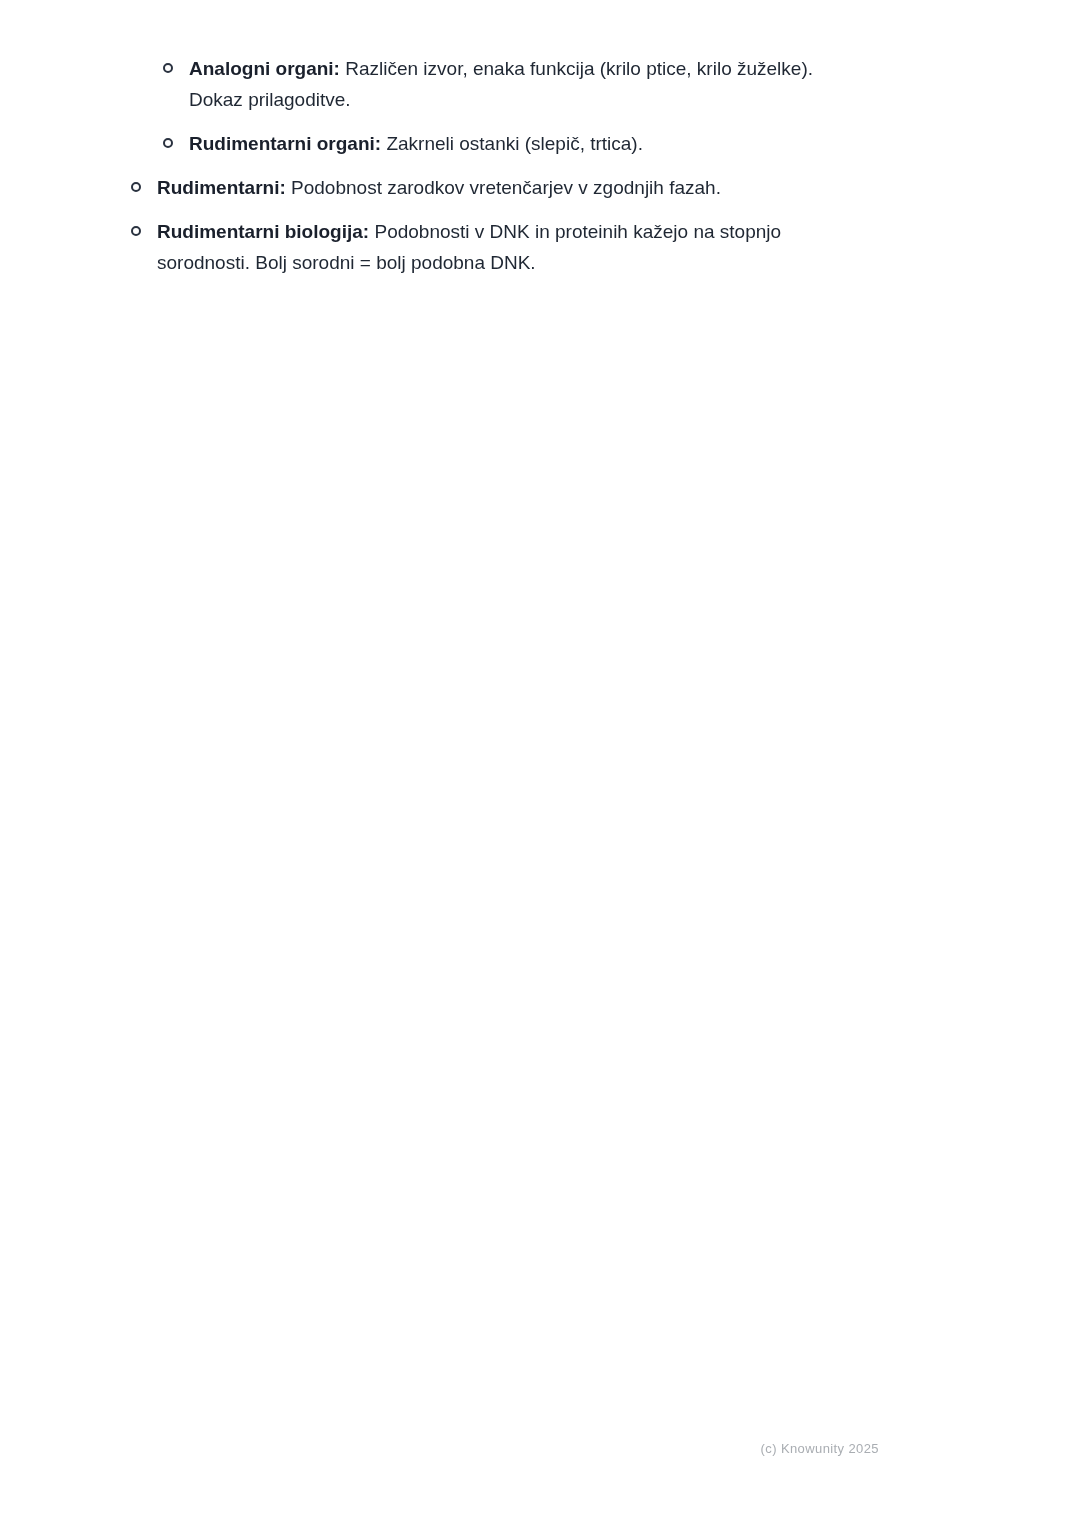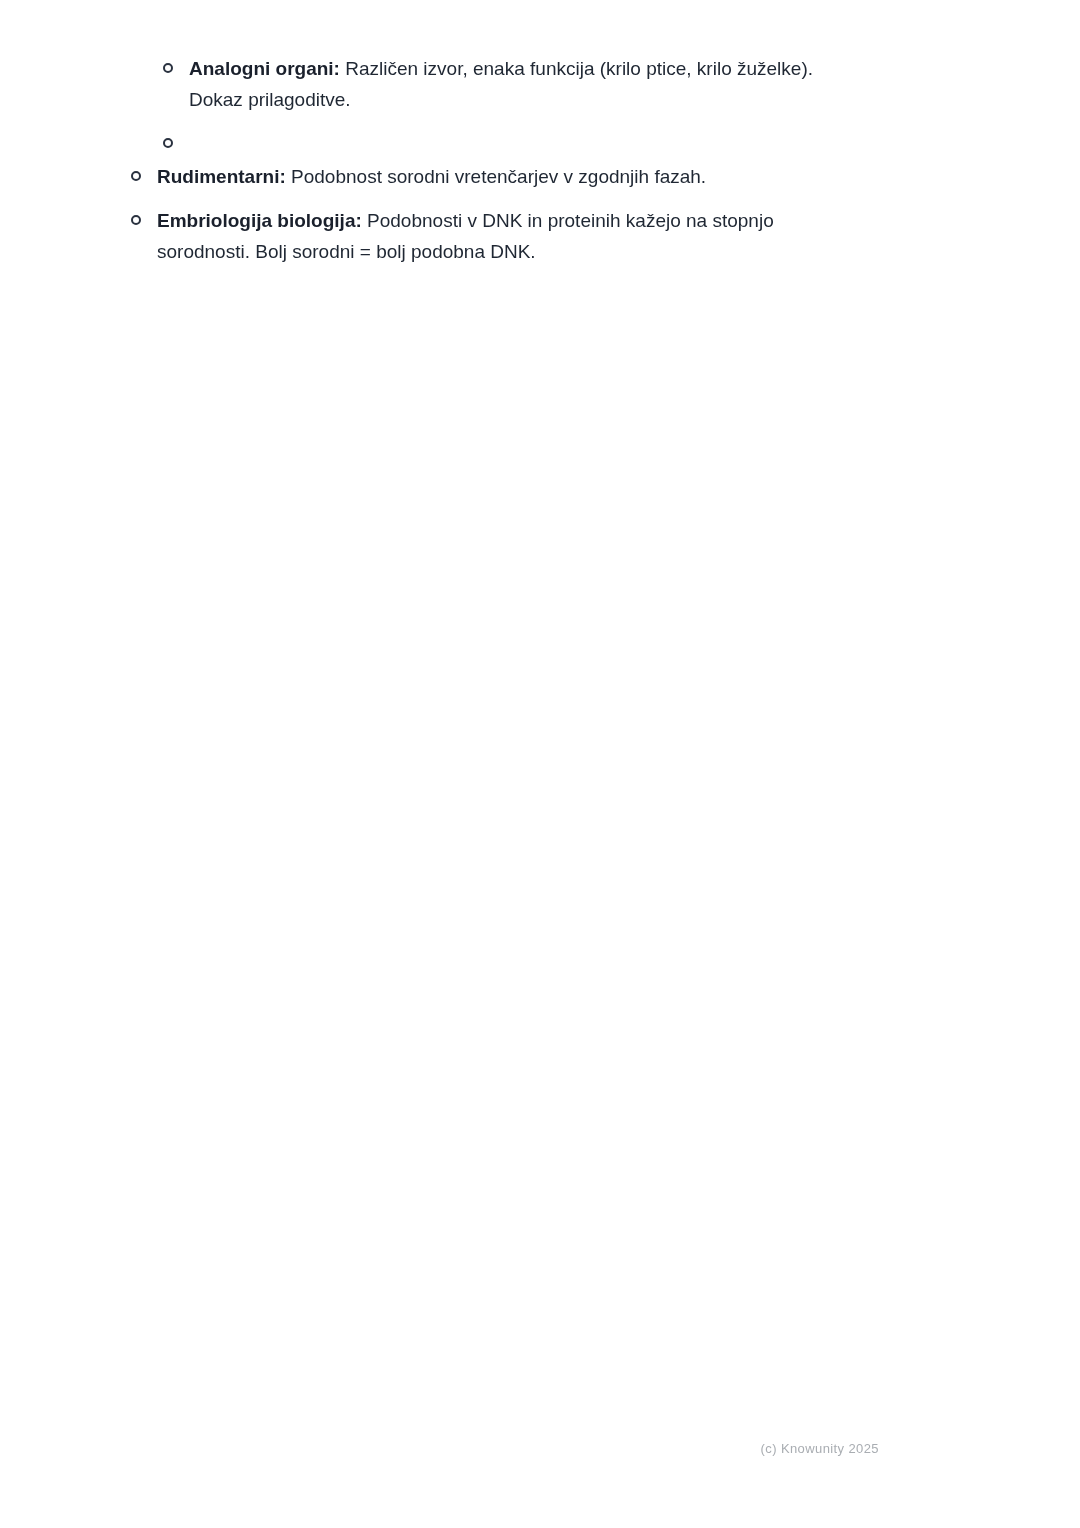--- a/index.html
+++ b/index.html
@@ -96,31 +96,32 @@
 
   <div class="doc">
 
     <ul class="notes sub-list">
       <li>
         <span class="bullet"></span>
         <span class="li-text"><b>Analogni organi:</b> <span>Različen izvor, enaka funkcija (krilo ptice, krilo žuželke). Dokaz prilagoditve.</span></span>
       </li>
       <li>
         <span class="bullet"></span>
+        <span class="li-text"><b>Rudimentarni organi:</b> <span>Zakrneli ostanki (slepič, trtica).</span></span>
       </li>
     </ul>
 
     <ul class="notes main-list">
       <li>
         <span class="bullet"></span>
-        <span class="li-text"><b>Rudimentarni:</b> <span>Podobnost sorodni vretenčarjev v zgodnjih fazah.</span></span>
+        <span class="li-text"><b>Rudimentarni:</b> <span>Podobnost zarodkov vretenčarjev v zgodnjih fazah.</span></span>
       </li>
       <li>
         <span class="bullet"></span>
-        <span class="li-text"><b>Embriologija biologija:</b> <span>Podobnosti v DNK in proteinih kažejo na stopnjo sorodnosti. Bolj sorodni = bolj podobna DNK.</span></span>
+        <span class="li-text"><b>Rudimentarni biologija:</b> <span>Podobnosti v DNK in proteinih kažejo na stopnjo sorodnosti. Bolj sorodni = bolj podobna DNK.</span></span>
       </li>
     </ul>
 
   </div>
 
   <div class="footer">(c) Knowunity 2025</div>
 
 </div>
 
 </body></html>

